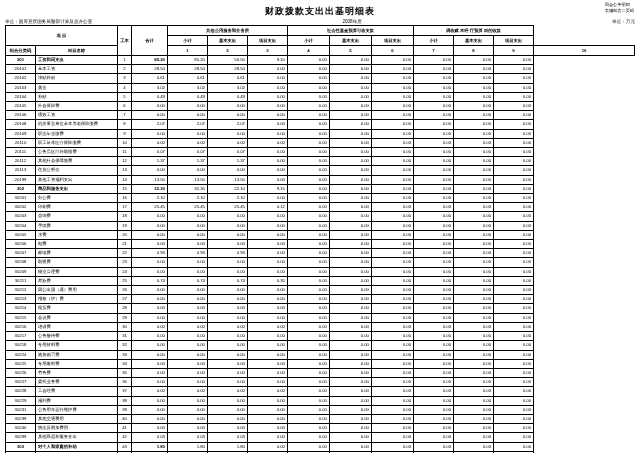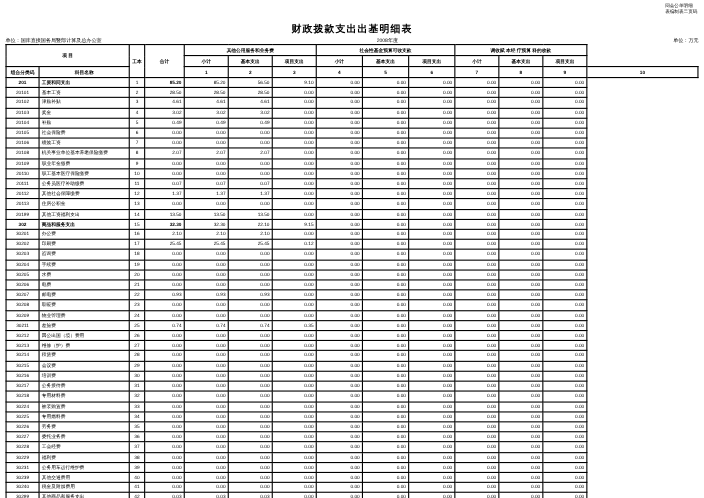--- a/index.html
+++ b/index.html
@@ -1,21 +1,21 @@
 <!DOCTYPE html>
 <html><head>
 <meta charset="utf-8">
 <style>
   html,body{margin:0;padding:0;background:#ffffff;}
   body{
     width:640px;height:453px;overflow:hidden;
     font-family:"Liberation Sans","DejaVu Sans",sans-serif;
     color:#000;
   }
-  .sheet{position:relative;width:640px;height:366px;box-sizing:border-box;padding:18px 5px 0 5px;}
+  .sheet{position:relative;width:640px;height:366px;box-sizing:border-box;padding:3px 5px 0 5px;}
   .title{
     text-align:center;font-size:9px;font-weight:bold;letter-spacing:1px;
     margin:2px 0 0 0;
   }
   .subnote{
     position:absolute;right:6px;top:2px;text-align:left;font-size:4.2px;line-height:1.5;color:#000;
   }
   .meta{
     display:flex;justify-content:space-between;align-items:flex-end;
     font-size:4.6px;margin:1px 0 1px 0;

